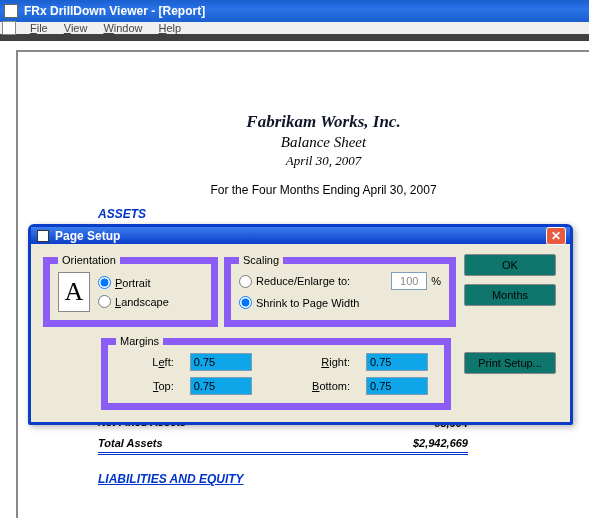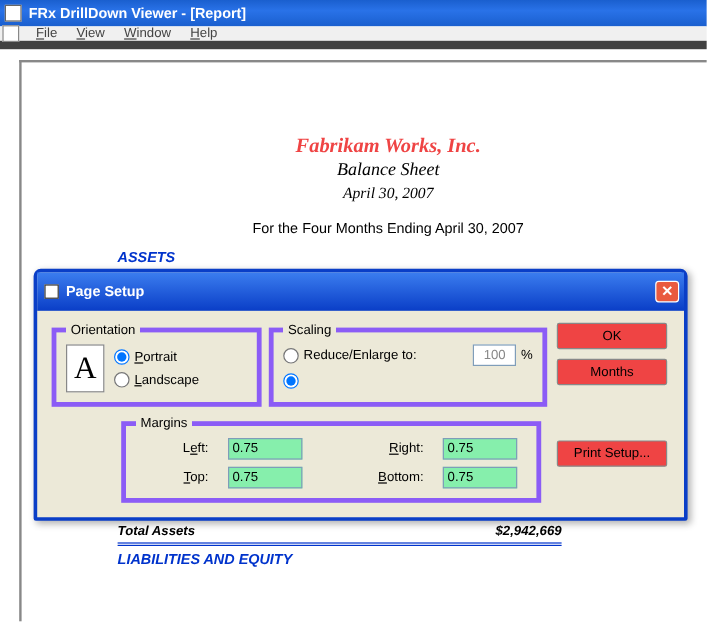--- a/index.html
+++ b/index.html
@@ -56,21 +56,21 @@
     left: 16px; top: 50px;
     right: 0; bottom: 0;
     border-left: 2px solid #888;
     border-top: 2px solid #888;
     background: #fff;
   }
   .report {
     padding: 60px 40px 0 80px;
     font-size: 11px;
   }
-  .r-company { text-align: center; color: #ef4444; font-style: italic; font-weight: bold; font-family: 'Times New Roman', serif; font-size: 17px; margin-bottom:2px;}
+  .r-company { text-align: center; color: #0f172a; font-style: italic; font-weight: bold; font-family: 'Times New Roman', serif; font-size: 17px; margin-bottom:2px;}
   .r-title { text-align: center; font-family: 'Times New Roman', serif; font-style: italic; font-size: 15px; margin-bottom:2px;}
   .r-date { text-align: center; font-family: Liberation Serif, serif; font-style: italic; font-size: 13px; margin-bottom:14px;}
   .r-period { text-align: center; font-size: 12px; margin-bottom:10px;}
   .r-sect { color: #0033cc; font-style: italic; font-weight: bold; font-size: 12px; margin: 6px 0; }
   .r-line { display: flex; justify-content: space-between; width: 370px; font-size:11px; padding:1px 0;}
   .r-line.bold { font-weight: bold; font-style: italic; }
   .r-line .amt { min-width: 80px; text-align: right; }
   .r-underline-light .amt { border-top: 1px solid #000; }
   .r-underline-dbl { border-bottom: 3px double #0033cc; width:370px; margin-top:2px;}
   
@@ -79,21 +79,21 @@
     left: 28px; top: 224px;
     width: 545px;
     background: #ece9d8;
     border: 3px solid #0a3ec7;
     border-radius: 6px 6px 2px 2px;
     box-shadow: 2px 2px 6px rgba(0,0,0,0.3);
   }
   .dlg-title {
     background: linear-gradient(#3b7def, #0a3ec7);
     color: #fff;
-    height: 32px;
+    height: 17px;
     display: flex;
     align-items: center;
     justify-content: space-between;
     padding: 0 4px 0 6px;
     font-weight: bold;
     font-size: 12px;
   }
   .dlg-title .left { display:flex; align-items:center; gap:6px;}
   .dlg-title .dicon { width:12px;height:12px;background:#fff;border:1px solid #333;}
   .dlg-close {
@@ -107,21 +107,21 @@
     cursor:pointer;
   }
   .dlg-body {
     padding: 10px 12px 12px 12px;
     display: flex;
     gap: 8px;
   }
   .dlg-left { flex:1; }
   .dlg-right { width: 94px; display:flex;flex-direction:column;gap:8px;align-items:stretch;}
   fieldset {
-    border: 4px solid #8b5cf6;
+    border: 7px solid #8b5cf6;
     padding: 6px 8px 8px 8px;
     margin:0;
   }
   legend { font-size: 11px; padding: 0 4px; }
   .row-top { display:flex; gap:6px;}
   .orient { width: 175px; }
   .orient-inner{ display:flex; gap:8px; align-items:center;}
   .orient-icon {
     width:32px; height:40px;
     border:1px solid #888;
@@ -136,25 +136,25 @@
   .radio-row label u{text-decoration:underline;}
   .scaling{ flex:1;}
   .num-box{
     width:36px;height:18px;border:1px solid #7f9db9;background:#ffffff;
     font-size:11px;text-align:center;line-height:16px;color:#888;
   }
   .margins{ margin-top:8px; margin-left:58px; width:350px;}
   .margins-grid{display:grid;grid-template-columns:auto 70px auto 70px;gap:6px 16px;align-items:center;}
   .margins-grid label{text-align:right;font-size:11px;}
   .margins-grid label u{text-decoration:underline;}
-  .txt-in{width:62px;height:18px;border:1px solid #7f9db9;background:#86efac;font-size:11px;padding:1px 3px;}
+  .txt-in{width:62px;height:18px;border:1px solid #7f9db9;background:#0ea5e9;font-size:11px;padding:1px 3px;}
   .btn {
     height:22px;
     border:1px solid #888;
-    background:#ef4444;
+    background:#0f766e;
     font-size:11px;
     cursor:pointer;
     border-radius:2px;
   }
   .btn.wide{width:92px;}
 </style>
 </head>
 <body>
 
 <div class="titlebar">
@@ -191,21 +191,21 @@
     <div class="r-line bold r-underline-light">
       <span>Net Fixed Assets</span>
       <span class="amt">63,904</span>
     </div>
     <div class="r-line bold" style="margin-top:6px;">
       <span>Total Assets</span>
       <span class="amt">$2,942,669</span>
     </div>
     <div class="r-underline-dbl"></div>
 
-    <div class="r-sect" style="margin-top:4px;">LIABILITIES AND EQUITY</div>
+    <div class="r-sect" style="margin-top:17px;text-decoration:underline;">LIABILITIES AND EQUITY</div>
   </div>
 </div>
 
 <div class="dialog">
   <div class="dlg-title">
     <span class="left">
       <span class="dicon"></span>
       <span>Page Setup</span>
     </span>
     <span class="dlg-close">✕</span>
@@ -235,20 +235,21 @@
           <legend>Scaling</legend>
           <div class="radio-row" style="margin-bottom:6px;">
             <input type="radio" name="scale" style="">
             <label>Reduce/Enlarge to:</label>
             <span style="flex:1"></span>
             <span class="num-box">100</span>
             <span>%</span>
           </div>
           <div class="radio-row">
             <input type="radio" name="scale" checked="" style="">
+            <label>Shrink to Page Width</label>
           </div>
         </fieldset>
       </div>
 
       <fieldset class="margins">
         <legend>Margins</legend>
         <div class="margins-grid">
           <label>L<u>e</u>ft:</label>
           <input class="txt-in" value="0.75" style="">
           <label><u>R</u>ight:</label>

